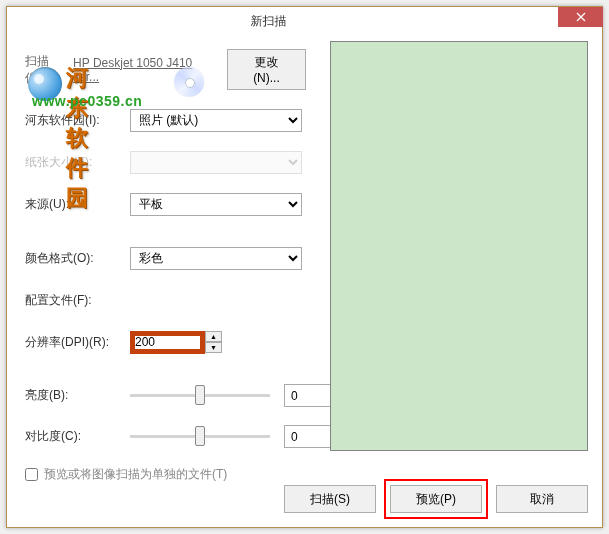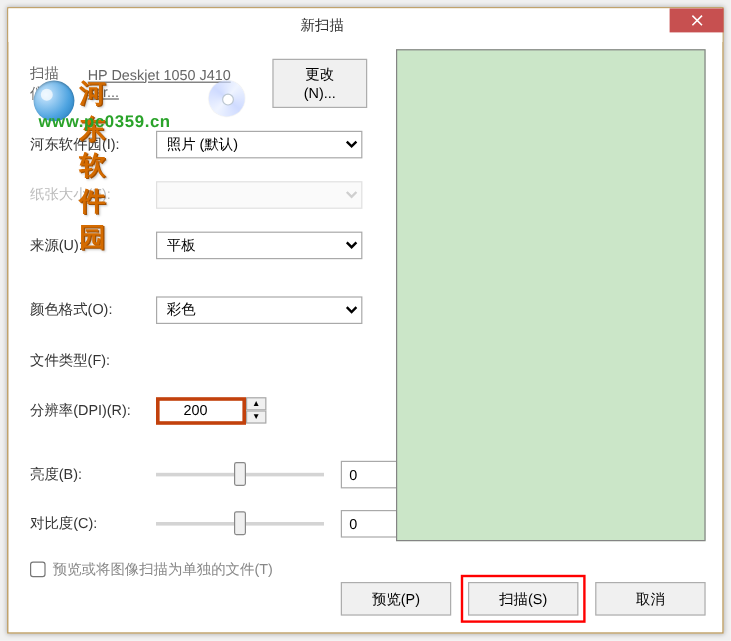--- a/index.html
+++ b/index.html
@@ -17,21 +17,21 @@
 .scanner-row { display: flex; align-items: center; gap: 10px; margin-bottom: 18px; }
 .scanner-label { color: #666; }
 .scanner-name { color: #666; text-decoration: underline; }
 .change-btn { margin-left: auto; margin-right: 278px; padding: 4px 14px; background: #f0f0f0; border: 1px solid #adadad; cursor: pointer; }
 
 .form-row { display: flex; align-items: center; margin-bottom: 18px; height: 24px; }
 .form-row.disabled .form-label, .form-row.disabled select { color: #bbb; }
 .form-label { width: 105px; color: #333; }
 .form-select { width: 172px; height: 23px; padding: 2px 4px; border: 1px solid #a9a9a9; background: #fff; }
 .form-select:disabled { background: #f9f9f9; border-color: #d4d4d4; color: #bbb; }
-.dpi-input { width: 75px; height: 23px; padding: 2px 20px; border: 3px solid #c2410c; }
+.dpi-input { width: 75px; height: 23px; padding: 2px 0; border: 5px solid #c2410c; }
 .dpi-spinner { display: inline-flex; flex-direction: column; vertical-align: top; }
 .dpi-spinner button { width: 17px; height: 11px; border: 1px solid #a9a9a9; background: #f0f0f0; font-size: 7px; line-height: 7px; padding: 0; cursor: pointer; }
 
 .slider-row { display: flex; align-items: center; margin-bottom: 18px; }
 .slider-track { width: 140px; height: 3px; background: #d4d4d4; position: relative; margin-right: 14px; }
 .slider-thumb { position: absolute; width: 10px; height: 20px; background: #f0f0f0; border: 1px solid #888; border-radius: 2px; top: -9px; left: 65px; cursor: pointer; }
 .slider-value { width: 55px; height: 23px; padding: 2px 6px; border: 1px solid #a9a9a9; }
 
 .checkbox-row { display: flex; margin-top: 10px; }
 .checkbox-row input { margin-right: 6px; }
@@ -104,21 +104,21 @@
     </div>
 
     <div class="form-row gap-above">
       <span class="form-label">颜色格式(O):</span>
       <select class="form-select">
         <option>彩色</option>
       </select>
     </div>
 
     <div class="form-row">
-      <span class="form-label">文件类型(F):</span>
+      <span class="form-label">配置文件(F):</span>
     </div>
 
     <div class="form-row">
       <span class="form-label">分辨率(DPI)(R):</span>
       <input class="dpi-input" value="200" style="">
       <span class="dpi-spinner">
         <button>▲</button>
         <button>▼</button>
       </span>
     </div>
@@ -140,21 +140,21 @@
     </div>
 
     <div class="checkbox-row">
       <input type="checkbox" id="sep" style="">
       <label for="sep">预览或将图像扫描为单独的文件(T)</label>
     </div>
 
     <div class="preview-panel"></div>
 
     <div class="button-bar">
+      <button class="action-btn">扫描(S)</button>
       <button class="action-btn">预览(P)</button>
-      <button class="action-btn">扫描(S)</button>
       <button class="action-btn">取消</button>
     </div>
 
     <div class="scan-highlight"></div>
 
   </div>
 </div>
 
 </body></html>

